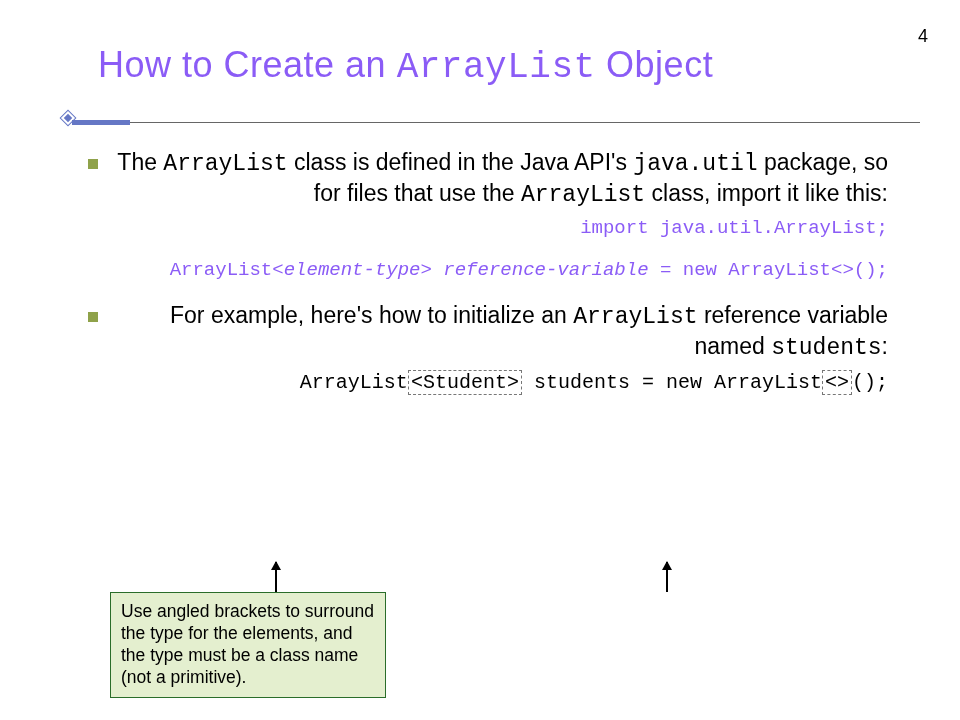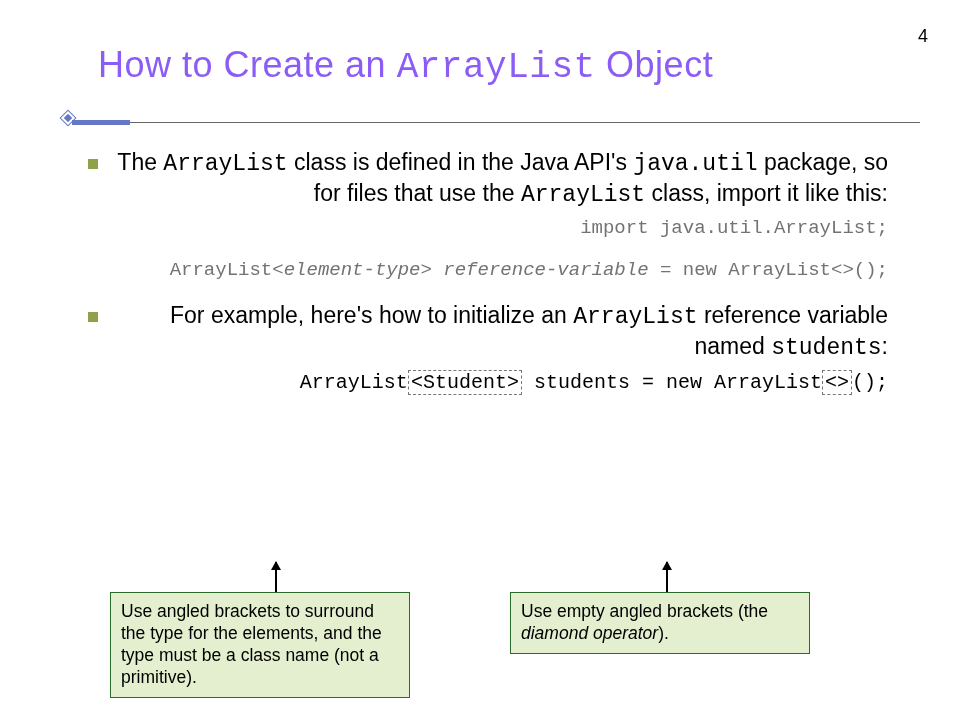--- a/index.html
+++ b/index.html
@@ -97,21 +97,21 @@
   }
   .btext .code, .indent .code {
     font-family: "Courier New", Courier, monospace;
   }
   .indent {
     margin-left: 30px;
     margin-top: 6px;
     margin-bottom: 20px;
     font-family: "Courier New", Courier, monospace;
     font-size: 19px;
-    color: #737373;
+    color: #8b5cf6;
   }
   .indent .ital {
     font-style: italic;
   }
 
   .example-row {
     position: relative;
     margin-left: 30px;
     margin-top: 3px;
     height: 40px;
@@ -200,21 +200,18 @@
     <div class="example-row">
       <span>ArrayList</span><span id="dash1" class="dashbox">&lt;Student&gt;</span><span> students = new ArrayList</span><span id="dash2" class="dashbox">&lt;&gt;</span><span>();</span>
     </div>
 
   </div>
 
   <div class="callouts">
     <div class="arrow" style="left:165px; top:-28px; height:30px;"></div>
     <div class="arrow" style="left:556px; top:-28px; height:30px;"></div>
 
-    <div class="cbox" style="left:0; top:2px; width:300px;">
+    <div class="cbox" style="left:0; top:2px; width:276px;">
       <span>Use angled brackets to surround the type for the elements, and the type must be a class name (not a primitive).</span>
     </div>
-    <div class="cbox" style="left:400px; top:2px; width:300px;">
-      <span>Use empty angled brackets (the </span><span class="ital">diamond operator</span><span>).</span>
-    </div>
   </div>
 
 </div>
 
 </body></html>

